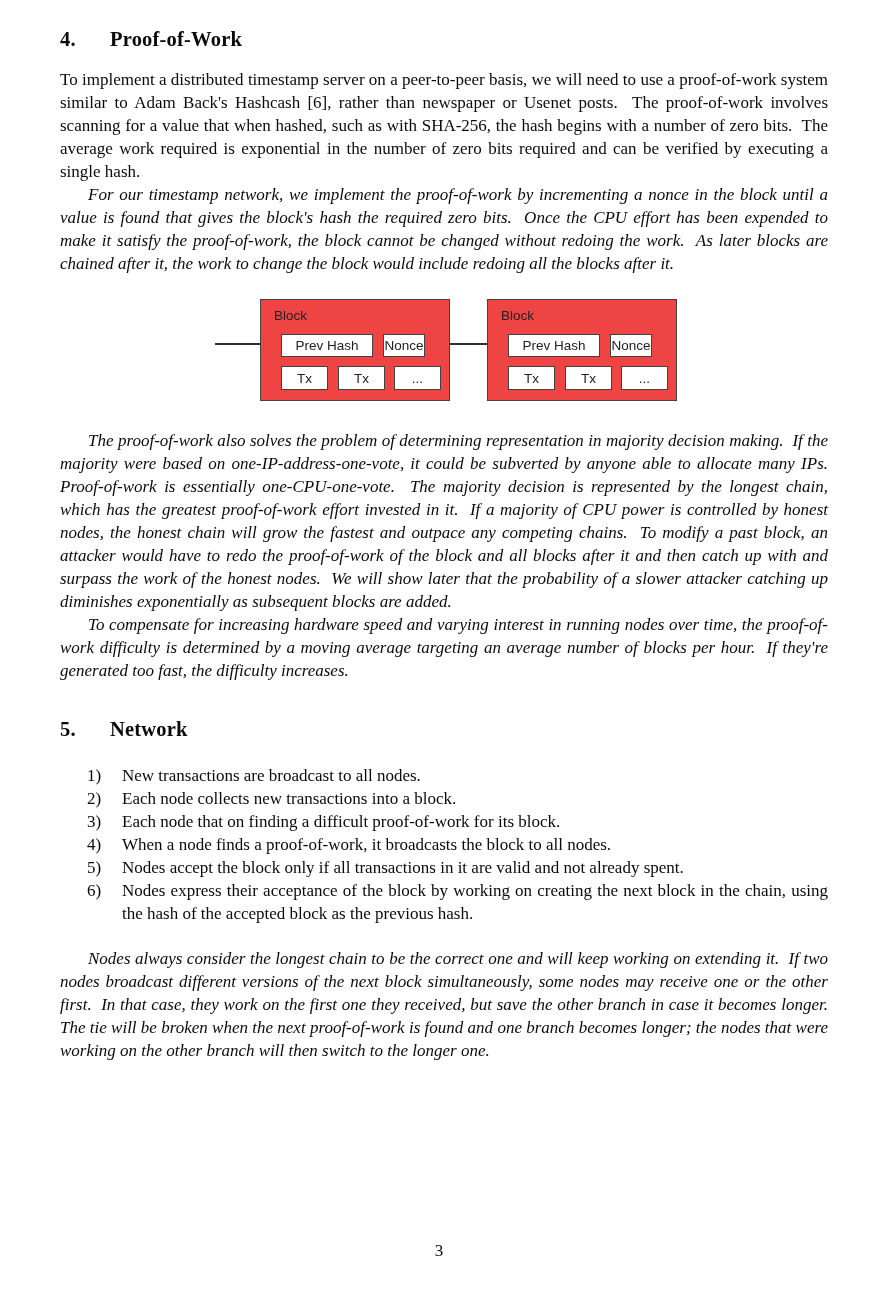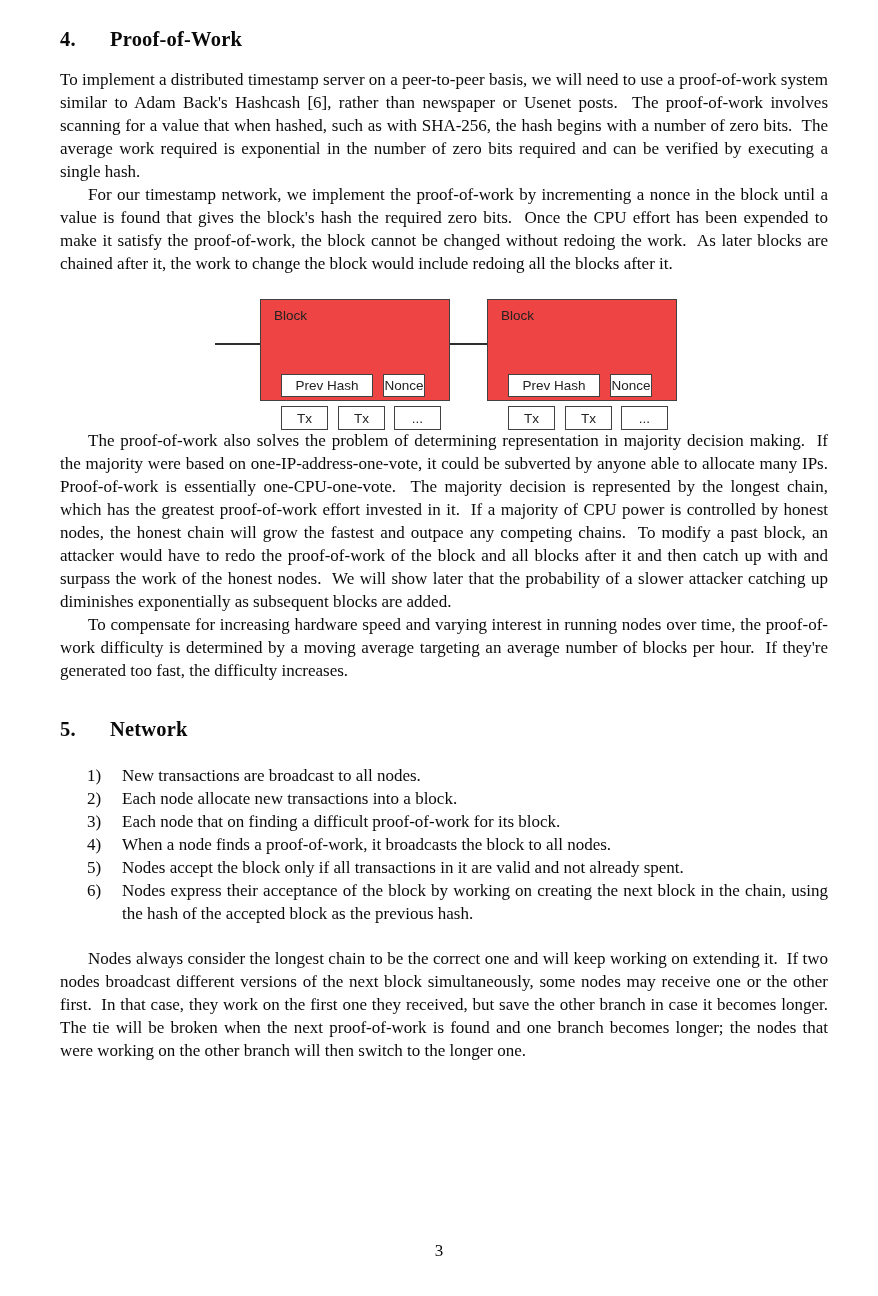--- a/index.html
+++ b/index.html
@@ -24,21 +24,21 @@
     letter-spacing: 0.2px;
     margin-bottom: 16px;
   }
   .heading .h-num { width: 50px; flex-shrink: 0; }
   .para {
     font-size: 17px;
     line-height: 23px;
     text-align: justify;
     white-space: pre-wrap;
   }
-  .para.indent { text-indent: 28px; }
+  .para.indent { text-indent: 28px; font-style: italic; }
   .sec5-heading { margin-top: 34px; }
 
   
   .diagram {
     position: relative;
     height: 102px;
     margin: 24px 0 28px 0;
     font-family: "Liberation Sans", "DejaVu Sans", sans-serif;
     font-size: 13.5px;
     color: #222;
@@ -50,21 +50,20 @@
     background: #ef4444;
   }
   .blockbox.b0 { left: 200px; }
   .blockbox.b1 { left: 427px; }
   .block-label { position: absolute; left: 13px; top: 8px; }
   .innerbox {
     position: absolute;
     border: 1.5px solid #424242;
     display: flex; align-items: center; justify-content: center;
     background: #fff;
-    margin-top: 40px;
   }
   .prevhash { left: 20px;  top: 34px; width: 92px; height: 23px; }
   .nonce    { left: 122px; top: 34px; width: 42px; height: 23px; }
   .tx1      { left: 20px;  top: 66px; width: 47px; height: 24px; }
   .tx2      { left: 77px;  top: 66px; width: 47px; height: 24px; }
   .txdots   { left: 133px; top: 66px; width: 47px; height: 24px; }
   .arrow-line {
     position: absolute; top: 44px; height: 1.5px;
     background: #2e2e2e;
   }
@@ -146,21 +145,21 @@
   </div>
 
 
   <div class="steps">
     <div class="step">
       <span class="step-num">1)</span>
       <span class="step-text">New transactions are broadcast to all nodes.</span>
     </div>
     <div class="step">
       <span class="step-num">2)</span>
-      <span class="step-text">Each node allocate new transactions into a block.</span>
+      <span class="step-text">Each node collects new transactions into a block.</span>
     </div>
     <div class="step">
       <span class="step-num">3)</span>
       <span class="step-text">Each node that on finding a difficult proof-of-work for its block.</span>
     </div>
     <div class="step">
       <span class="step-num">4)</span>
       <span class="step-text">When a node finds a proof-of-work, it broadcasts the block to all nodes.</span>
     </div>
     <div class="step">

